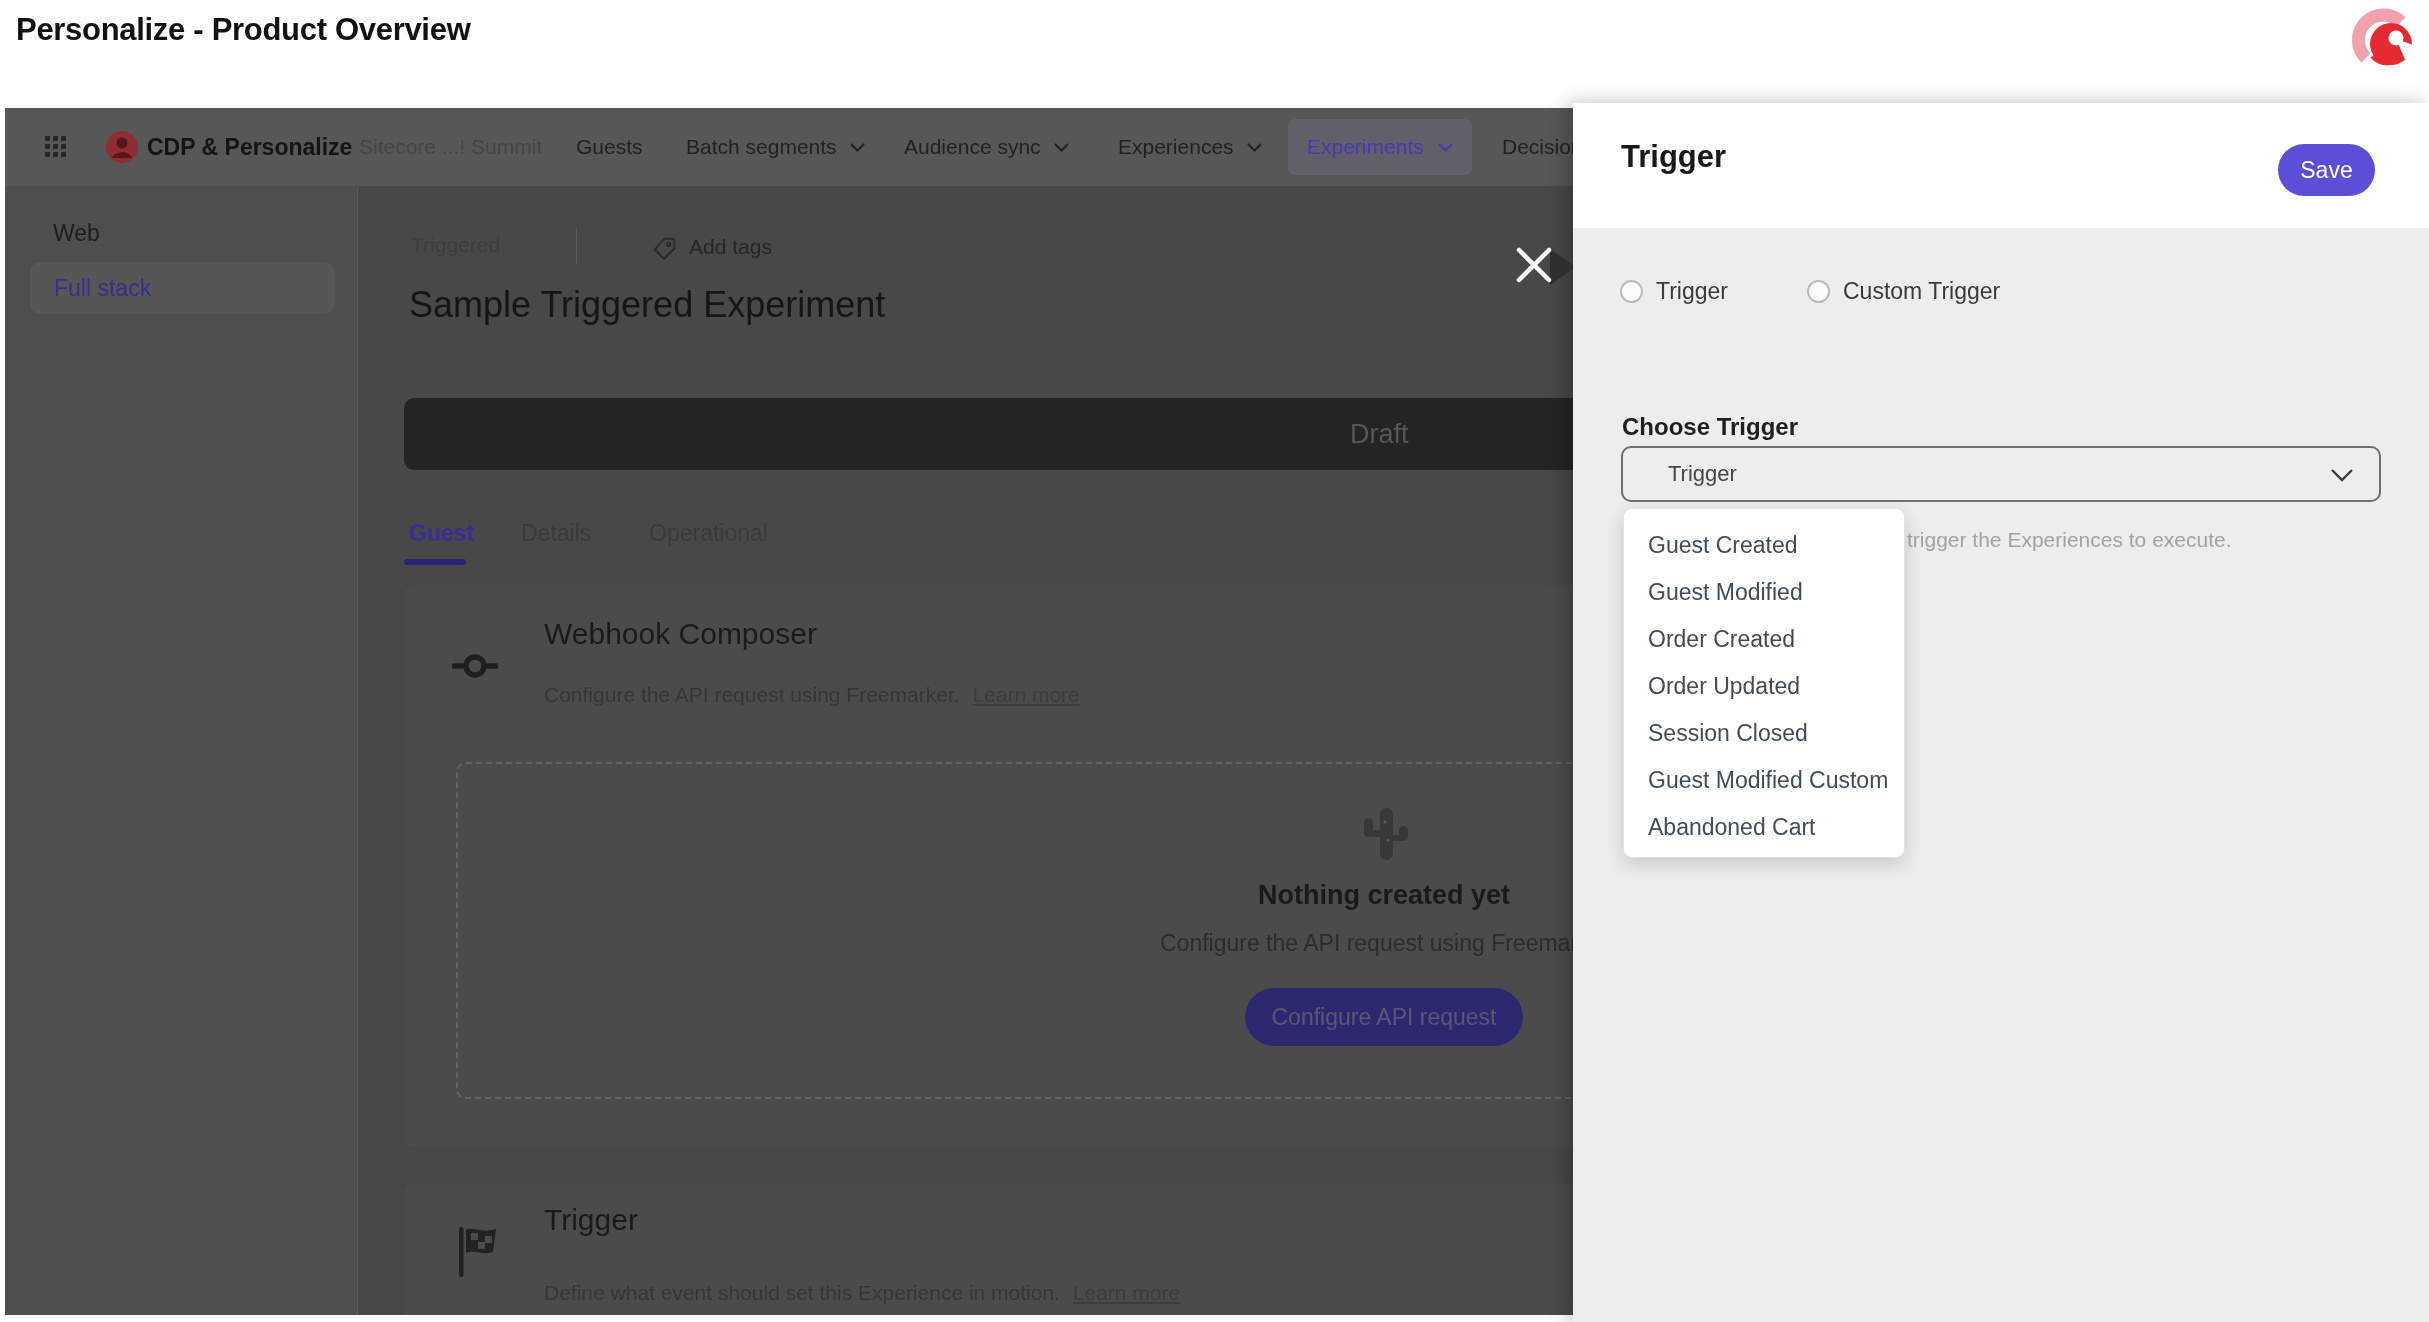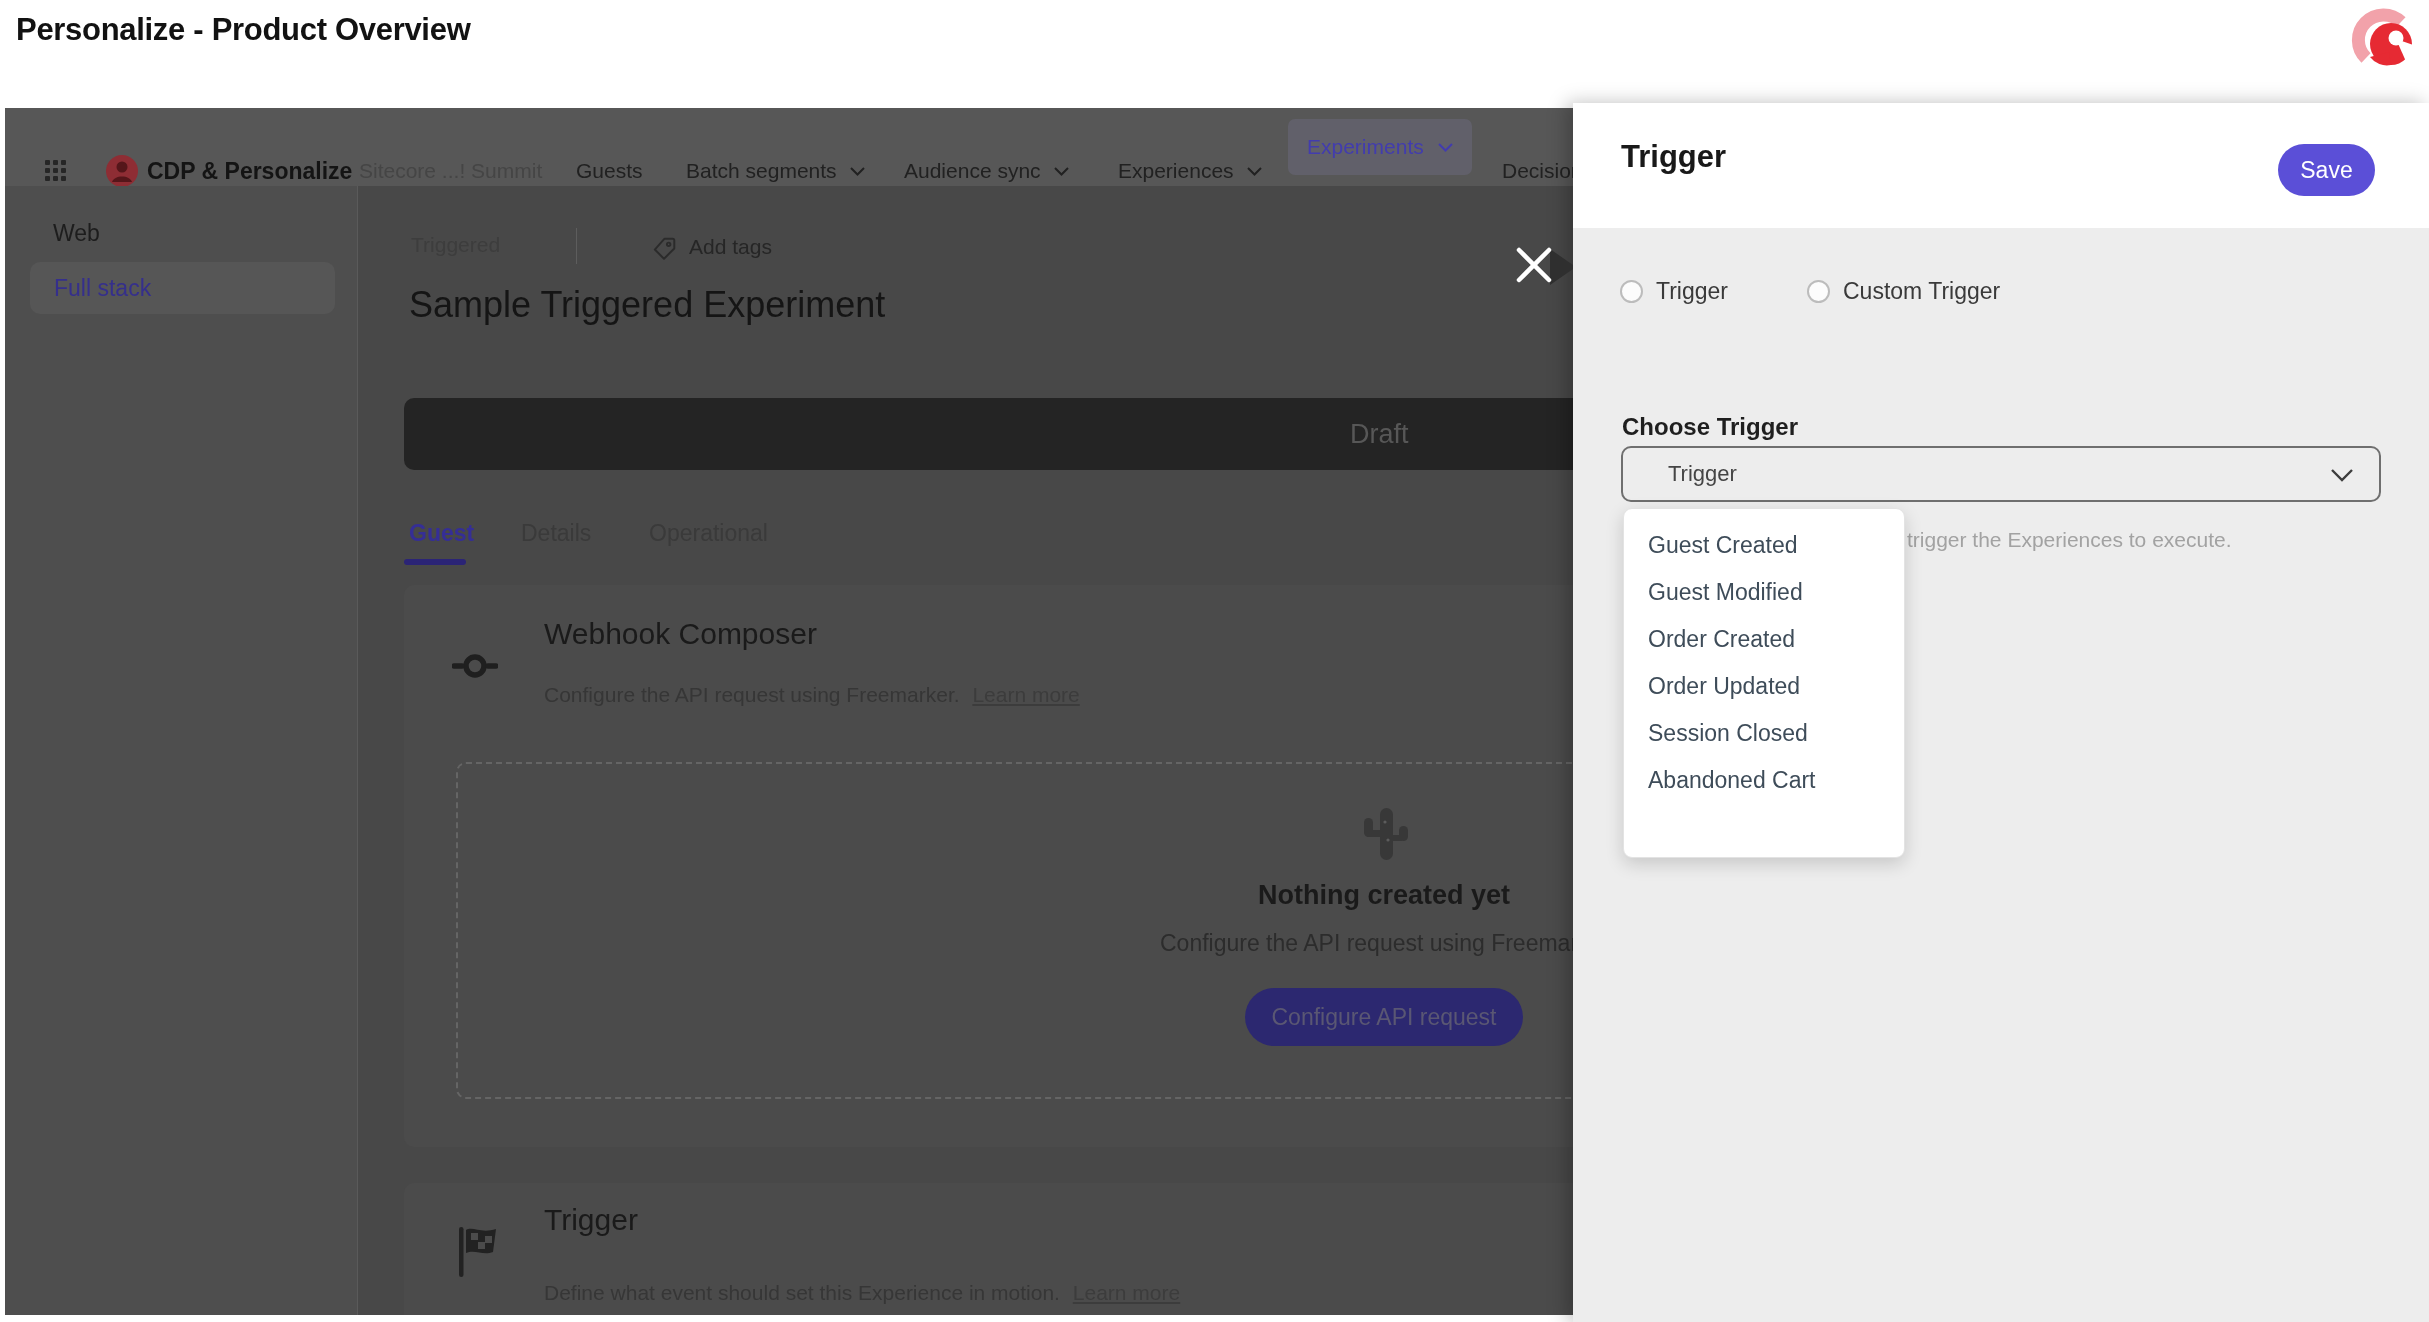--- a/index.html
+++ b/index.html
@@ -8,21 +8,21 @@
 
   
   .page-title { position:absolute; left:16px; top:12px; font-size:31px; font-weight:600; color:#121212; letter-spacing:-0.3px; }
   .brand-logo { position:absolute; left:2346px; top:2px; width:76px; height:70px; }
 
   
   #app { position:absolute; left:5px; top:108px; width:1568px; height:1207px; background:#484848; overflow:hidden; }
 
   
   .navbar { position:absolute; left:0; top:0; width:1568px; height:78px; background:#575757; }
-  .nav-abs { position:absolute; top:0; height:78px; display:flex; align-items:center;margin-top:24px; }
+  .nav-abs { position:absolute; top:0; height:78px; display:flex; align-items:center; }
   .grid-icon { left:40px; } 
   .grid-dots { display:grid; grid-template-columns:repeat(3,7px); grid-template-rows:repeat(3,7px); gap:1px; }
   .grid-dots i { width:5px; height:5px; background:#262626; border-radius:1px; }
   .avatar { left:101px; }
   .product-name { left:142px; font-size:23px; font-weight:700; color:#141414; }
   .tenant-name { left:354px; font-size:21px; color:#454545; }
   .nav-item { font-size:21px; color:#212121; gap:13px; }
   .nav-guests { left:571px;text-align:right; } .nav-batch { left:681px; } .nav-audience { left:899px; }
   .nav-experiences { left:1113px; } .nav-decisioning { left:1497px; }
   .nav-chev { width:15px; height:9px; stroke:#212121; }
@@ -263,17 +263,18 @@
     </div>
 
     <div class="helper-text">trigger the Experiences to execute.</div>
 
     <div class="dropdown">
       <div class="opt">Guest Created</div>
       <div class="opt">Guest Modified</div>
       <div class="opt">Order Created</div>
       <div class="opt">Order Updated</div>
       <div class="opt">Session Closed</div>
+      <div class="opt">Guest Modified Custom</div>
       <div class="opt">Abandoned Cart</div>
     </div>
   </div>
 
 </div>
 
 </body></html>

